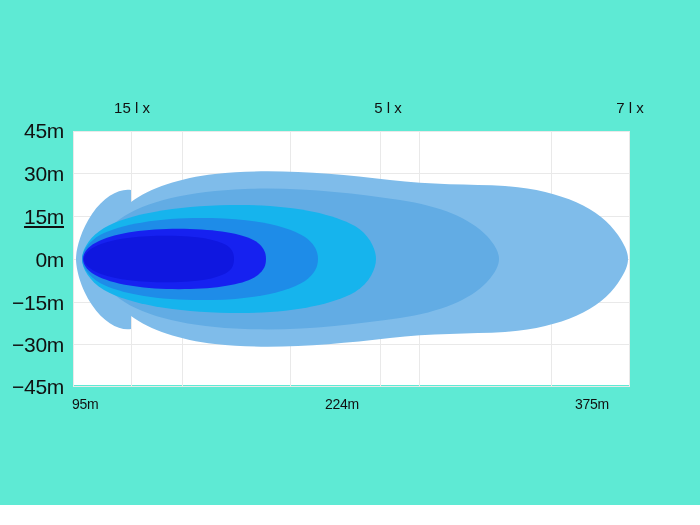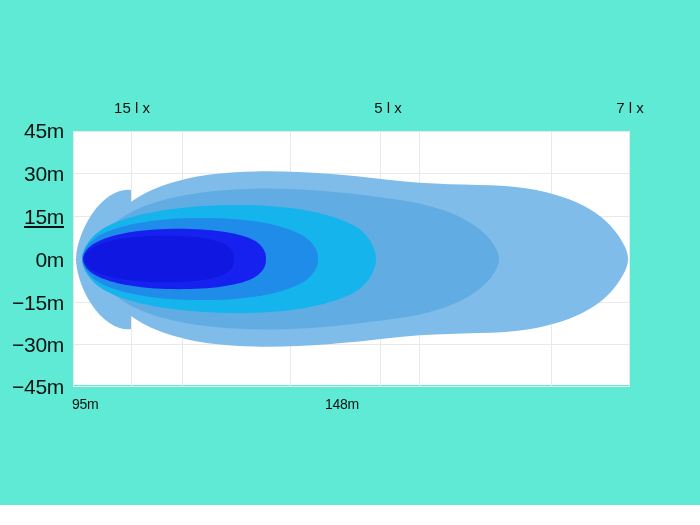--- a/index.html
+++ b/index.html
@@ -165,15 +165,16 @@
   <div class="axis-label y-label" style="left:0px; top:249px; width:64px;text-align:right;">0m</div>
   <div class="axis-label y-label" style="left:0px; top:292px; width:64px;">−15m</div>
   <div class="axis-label y-label" style="left:0px; top:334px; width:64px;">−30m</div>
   <div class="axis-label y-label" style="left:0px; top:376px; width:64px;">−45m</div>
 
   <div class="axis-label x-label-top" style="left:72px; top:100px; width:120px;">15 l x</div>
   <div class="axis-label x-label-top" style="left:328px; top:100px; width:120px;">5 l x</div>
   <div class="axis-label x-label-top" style="left:570px; top:100px; width:120px;">7 l x</div>
 
   <div class="axis-label x-label-bottom" style="left:72px; top:397px; width:120px;">95m</div>
-  <div class="axis-label x-label-bottom" style="left:325px; top:397px; width:120px;">148m</div>
+  <div class="axis-label x-label-bottom" style="left:325px; top:397px; width:120px;">224m</div>
+  <div class="axis-label x-label-bottom" style="left:575px; top:397px; width:120px;">375m</div>
 
 </div>
 
 </body></html>

